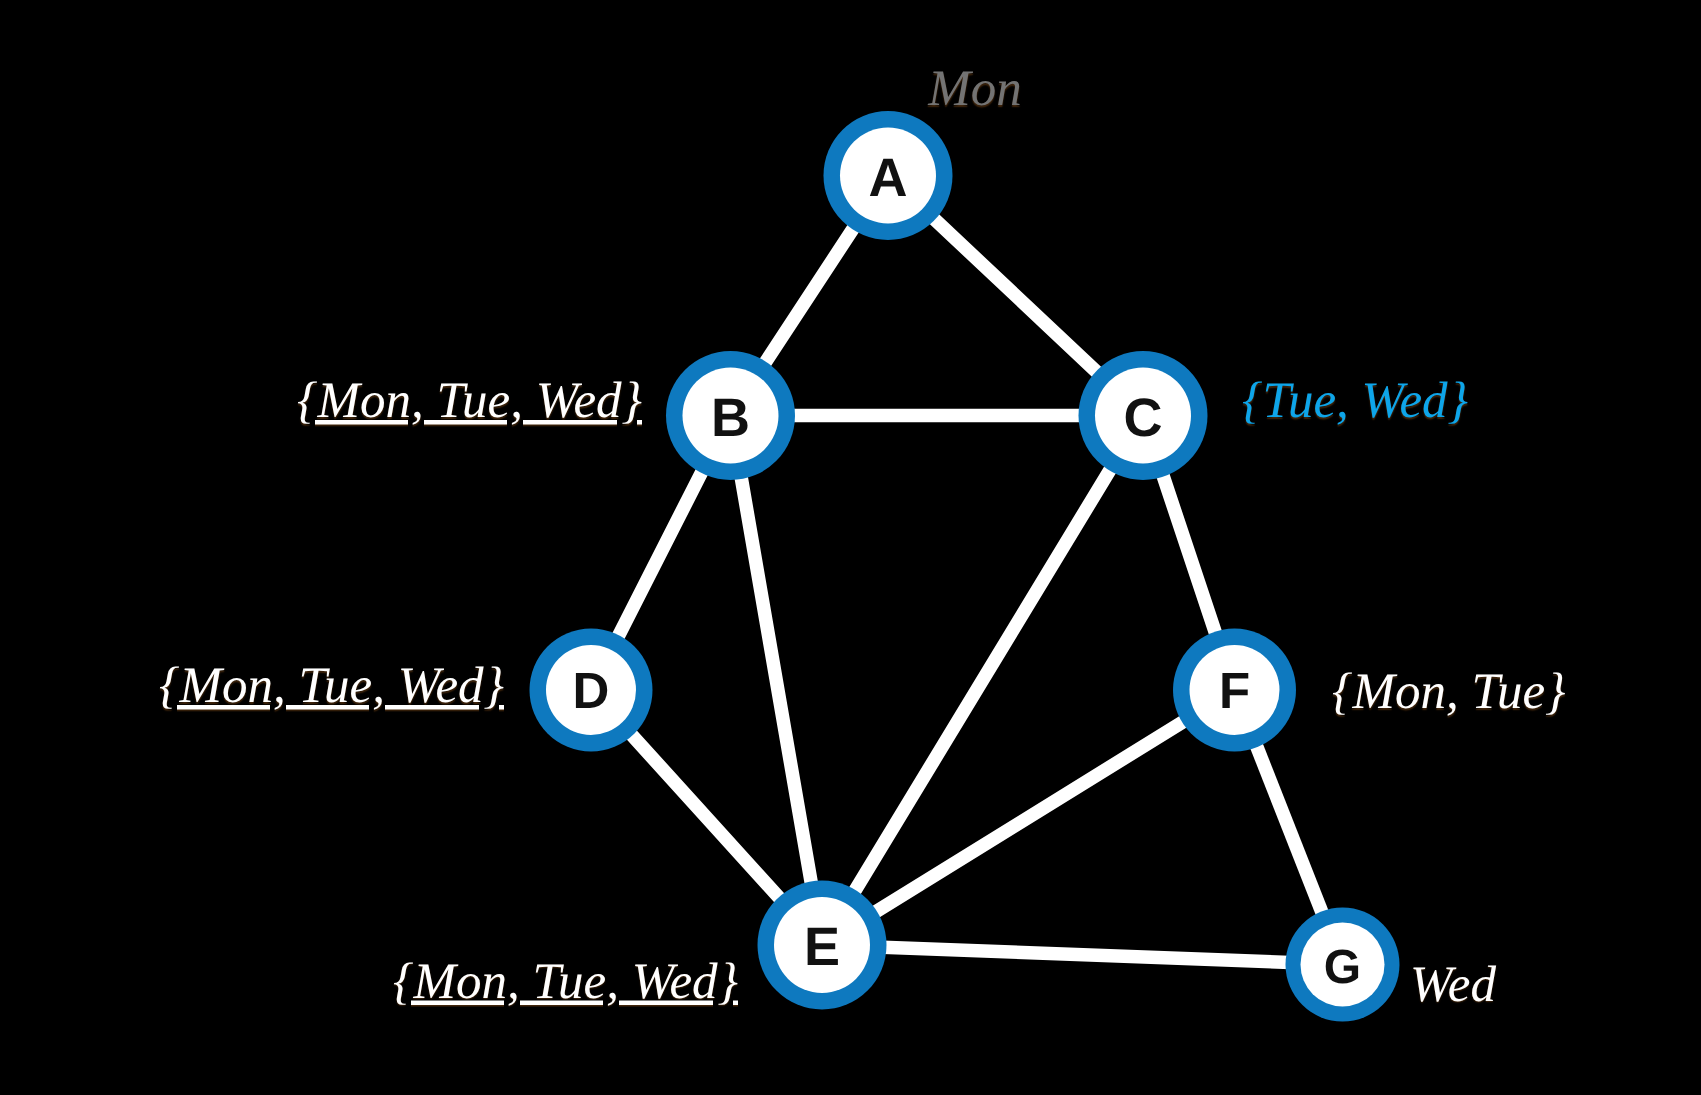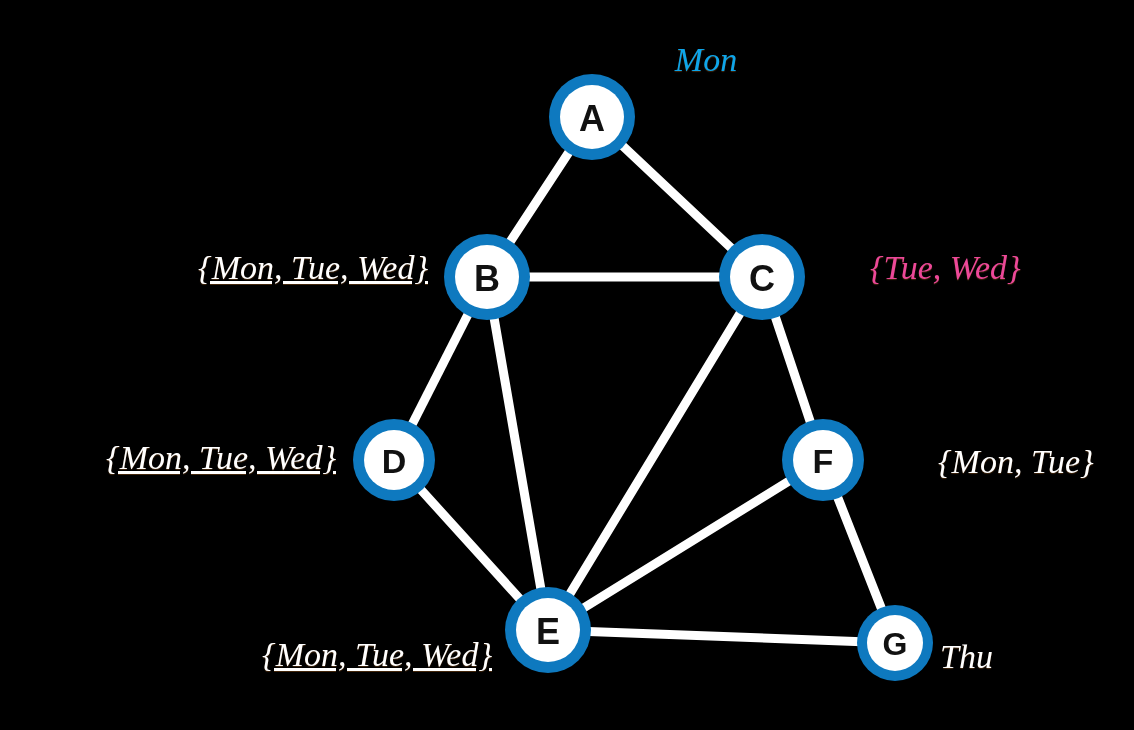--- a/index.html
+++ b/index.html
@@ -112,22 +112,22 @@
         </g>
         <g>
           <circle cx="895" cy="643" r="38" fill="#0e79bf" class="node-outer"></circle>
           <circle cx="895" cy="643" r="28" fill="#ffffff" class="node-ring"></circle>
           <text x="895" y="644" font-size="32" fill="#111111" class="node-letter">G</text>
         </g>
       </g>
   </svg>
 
   <div id="labels-layer">
-      <div class="domain-label label-center" style="left: 706px; top: 60px; color: #0ea5e9;">Mon</div>
+      <div class="domain-label label-center" style="left: 650px; top: 60px; color: #737373;">Mon</div>
       <div class="domain-label label-left" style="left: 428px; top: 268px; color: rgb(255, 255, 255);">{Mon, Tue, Wed}</div>
-      <div class="domain-label label-right" style="left: 828px; top: 268px; color: #ec4899; margin-left: 42px;">{Tue, Wed}</div>
+      <div class="domain-label label-right" style="left: 828px; top: 268px; color: #0ea5e9;">{Tue, Wed}</div>
       <div class="domain-label label-left" style="left: 336px; top: 458px; color: rgb(255, 255, 255);">{Mon, Tue, Wed}</div>
-      <div class="domain-label label-right" style="left: 938px; top: 462px; color: rgb(255, 255, 255);">{Mon, Tue}</div>
+      <div class="domain-label label-right" style="left: 888px; top: 462px; color: rgb(255, 255, 255);">{Mon, Tue}</div>
       <div class="domain-label label-left" style="left: 492px; top: 655px; color: rgb(255, 255, 255);">{Mon, Tue, Wed}</div>
-      <div class="domain-label label-right" style="left: 940px; top: 657px; color: rgb(255, 255, 255);">Thu</div>
+      <div class="domain-label label-right" style="left: 940px; top: 657px; color: rgb(255, 255, 255);">Wed</div>
     </div>
 
 </div>
 
 </body></html>

